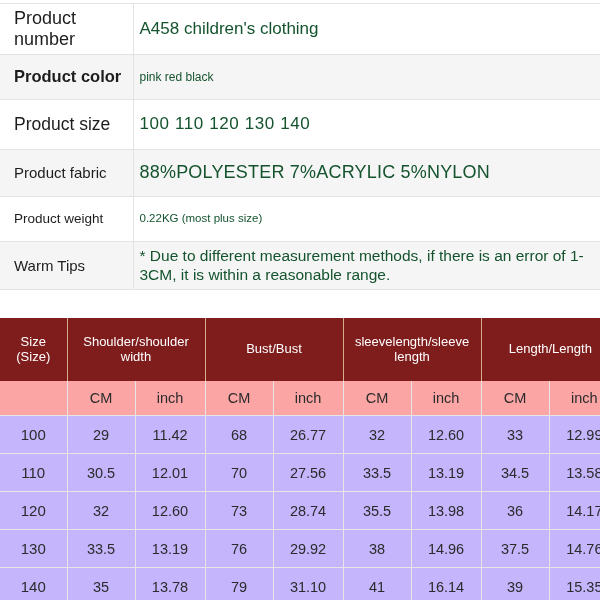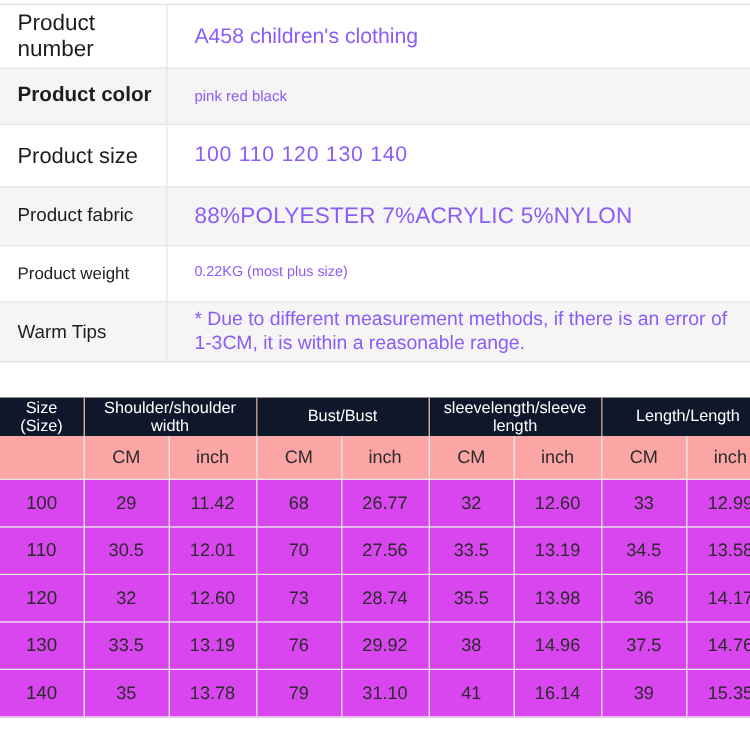--- a/index.html
+++ b/index.html
@@ -37,23 +37,23 @@
   }
   #spec-table td.spec-label {
     width: 133px;
     border-right: 1px solid #e3e3e3;
     padding-left: 14px;
     box-sizing: border-box;
     color: #1d1d1d;
     line-height: 1.18;
   }
   #spec-table td.spec-value {
-    padding-left: 22px;
+    padding-left: 6px;
     box-sizing: border-box;
-    color: #8b5cf6;
+    color: #14532d;
     line-height: 1.2;
   }
 
   
   .r-number .spec-label  { font-size: 18px; }
   .r-number .spec-value  { font-size: 17px; }
   .r-color  .spec-label  { font-size: 16.5px; font-weight: bold; }
   .r-color  .spec-value  { font-size: 12px; }
   .r-size   .spec-label  { font-size: 17.5px; }
   .r-size   .spec-value  { font-size: 17px; letter-spacing: 0.6px; color: #4a4a4a; }
@@ -79,28 +79,28 @@
     width: 600px;
     border-collapse: collapse;
     table-layout: fixed;
   }
   #size-chart th, #size-chart td {
     padding: 0;
     text-align: center;
     vertical-align: middle;
   }
   #size-chart thead th.group-head {
-    background: #0f172a;
+    background: #7f1d1d;
     color: #ffffff;
     font-weight: normal;
     height: 31px;
     font-size: 13px;
     line-height: 1.12;
     border-right: 1px solid #d8ad8b;
-    padding: 0 2px;
+    padding: 16px 2px;
   }
   #size-chart thead th.group-head:last-child { border-right: none; }
   th.gh-size      { font-size: 12.5px; text-align: left; padding-left: 0; }
   th.gh-shoulder  { font-size: 13px; text-align: left; padding-left: 12px; }
   th.gh-bust      { font-size: 13.5px; margin-top: 32px; }
   th.gh-sleeve    { font-size: 11px; }
   th.gh-length    { font-size: 13px; }
 
   #size-chart thead th.unit-head {
     height: 34px;
@@ -111,21 +111,21 @@
     border-right: 1px solid #e6e6e6;
     border-bottom: 1px solid #e6e6e6;
   }
   #size-chart thead th.unit-head:last-child { border-right: none; }
   #size-chart thead th.unit-head.blank { border-right: 1px solid #e6e6e6; }
 
   #size-chart tbody td {
     height: 37px;
     font-size: 14.5px;
     color: #2b2b2b;
-    background: #d946ef;
+    background: #c4b5fd;
     border-right: 1px solid #e6e6e6;
     border-bottom: 1px solid #e6e6e6;
   }
   #size-chart tbody td:last-child { border-right: none; }
   #size-chart tbody td.size-cell { font-size: 15px; }
 
   col.c-size   { width: 67px; }
   col.c-num    { width: 68px; }
   col.c-dec    { width: 70px; }
 </style>

